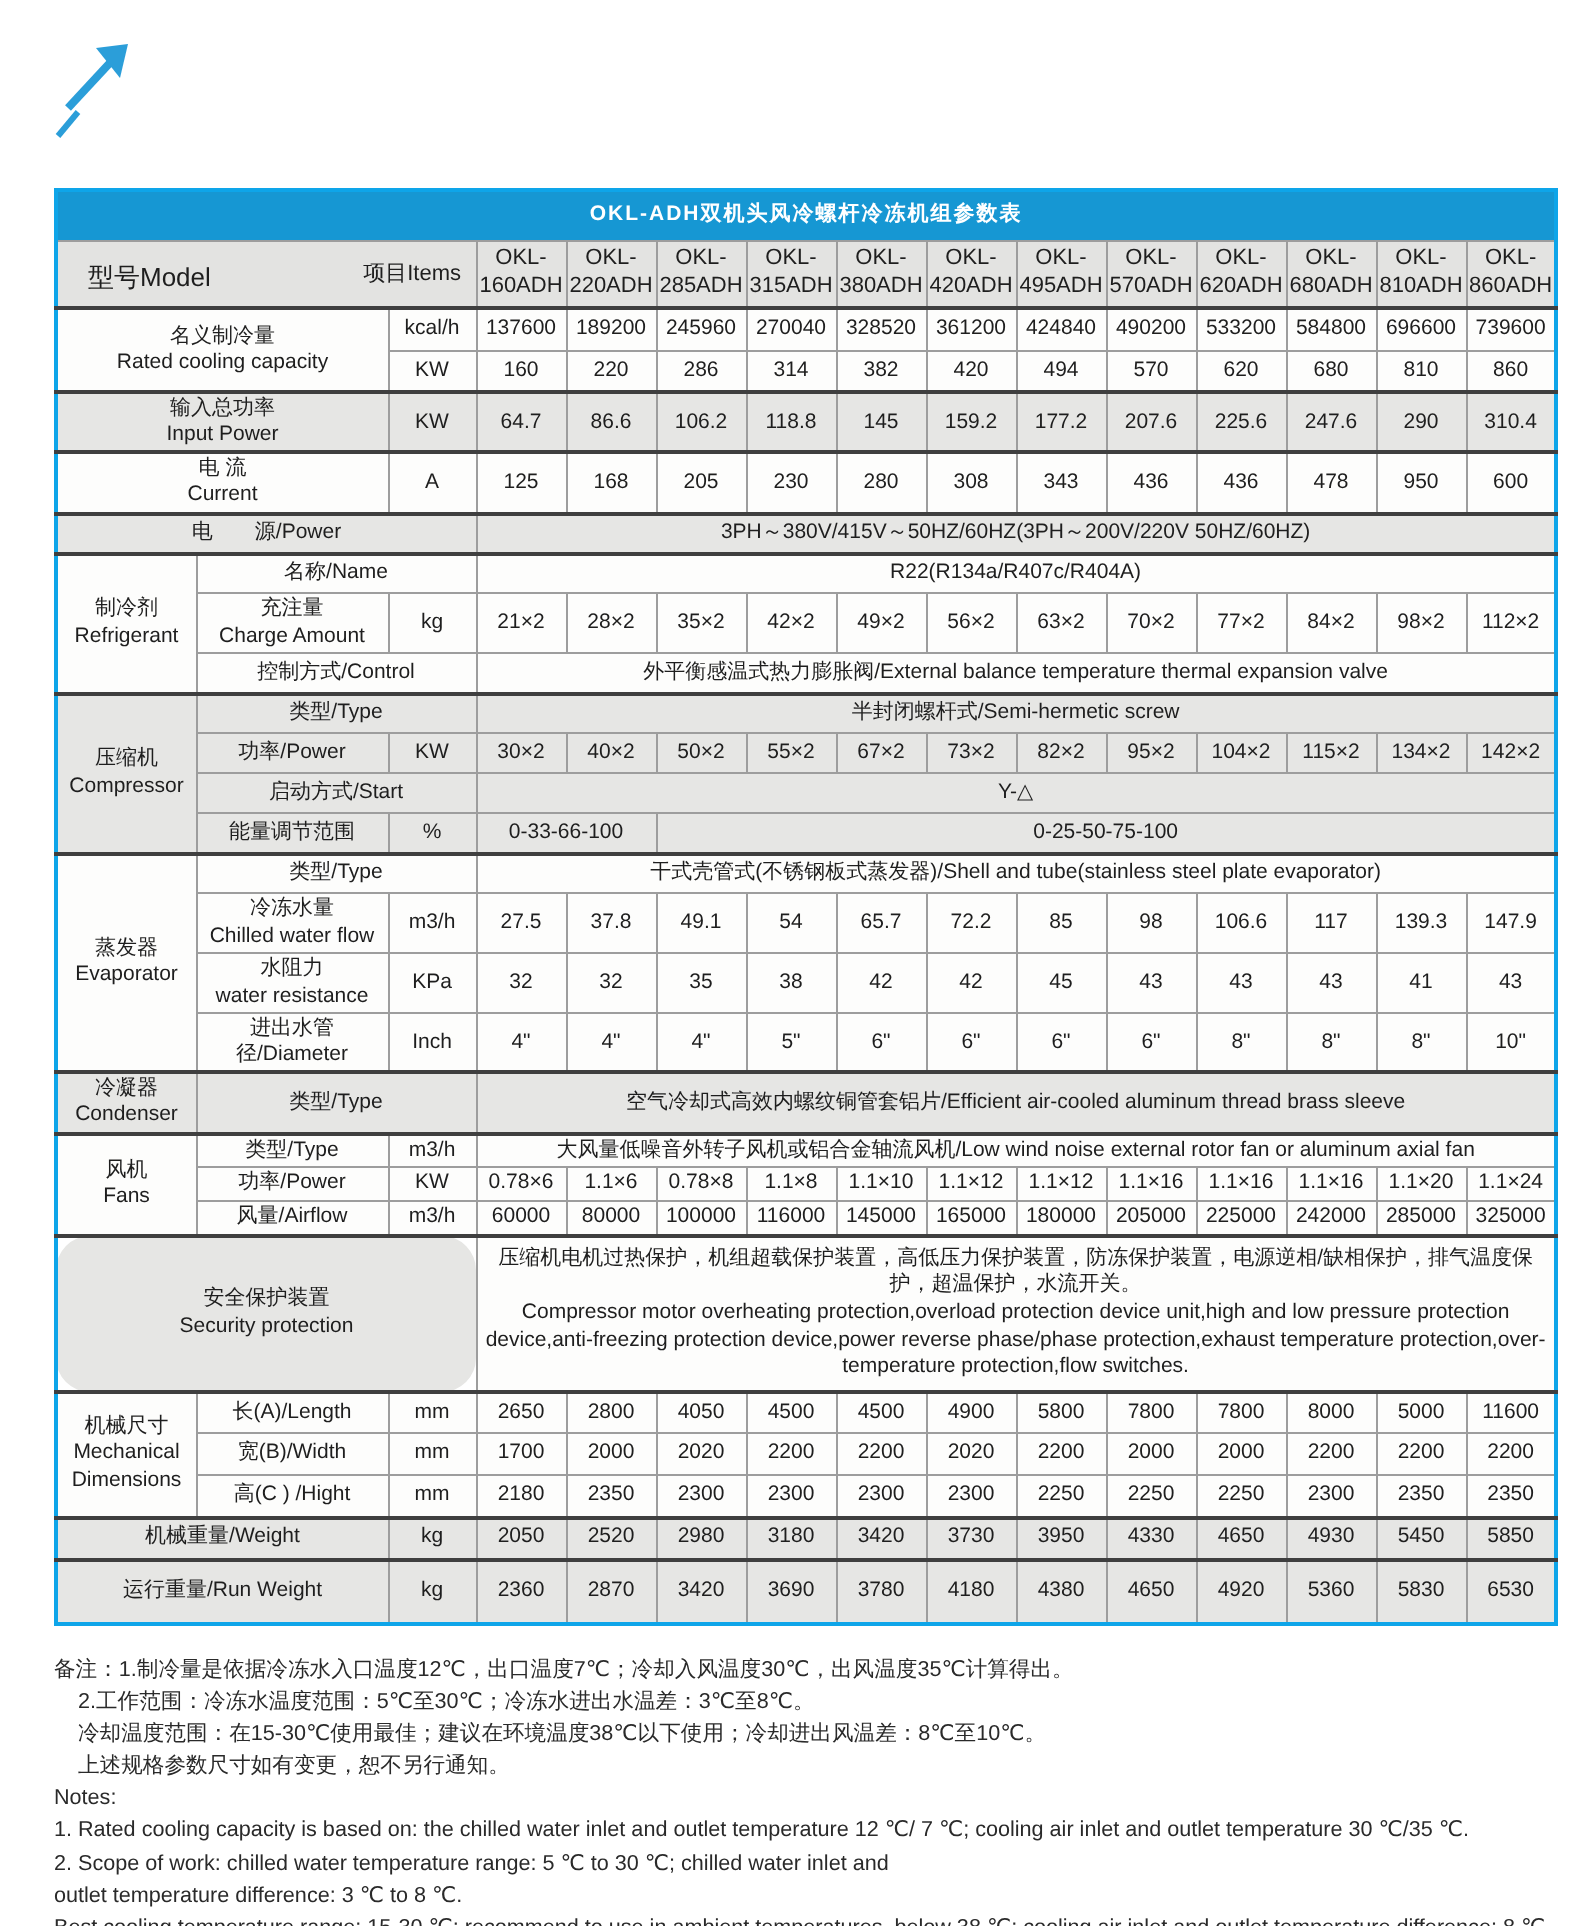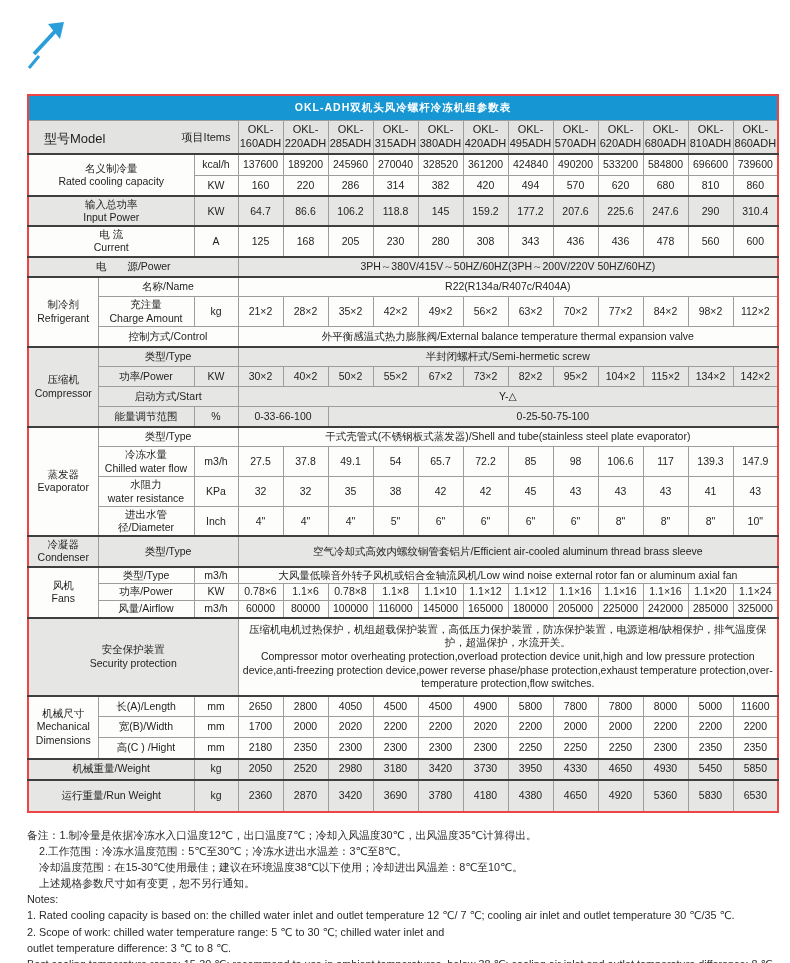--- a/index.html
+++ b/index.html
@@ -13,32 +13,32 @@
   .page-header { display:flex; align-items:flex-start; padding:12px 0 0 26px; height:84px; }
   .logo { width:48px; height:56px; flex:0 0 auto; margin-top:2px; }
   .titles { margin-left:12px; }
   .title-cn { font-size:25px; font-weight:bold; color:#0d0d0d; line-height:1.2; letter-spacing:1px; }
   .title-en { font-size:16px; font-weight:500; color:#111; line-height:1.3; margin-top:2px; }
 
   
   table.spec {
     border-collapse:collapse; table-layout:fixed;
     width:752px; margin:10px 0 0 27px;
-    border:2px solid #ef4444;
+    border:2px solid #0ea5e9;
   }
   table.spec td {
     border:1px solid #9d9d9d;
     font-size:10.5px; text-align:center; vertical-align:middle;
     padding:1px 1px; line-height:1.25; overflow:hidden;
   }
   tr.sep td { border-top:2px solid #3f3f3f; }
   tr.w td { background:#fdfdfc; }
   tr.g td { background:#e6e6e4; }
   td.cell-white { background:#fdfdfc !important; }
-  td.cell-gray  { background:#e6e6e4 !important; }
+  td.cell-gray  { background:#e6e6e4 !important;border-radius:17px; }
   .ttl td {
     background:#1697d3 !important; color:#fff;
     font-size:15px; font-weight:bold; height:25px; letter-spacing:1px;
     border-bottom:1px solid #3f3f3f;
   }
   tr.hdr td { background:#e3e3e1; height:34px; font-size:11px; border-bottom:2px solid #3f3f3f; }
   td.corner { position:relative; padding:0;
     background-image:linear-gradient(to bottom right,
       transparent calc(50% - 0.6px), #8a8a8a calc(50% - 0.6px),
       #8a8a8a calc(50% + 0.6px), transparent calc(50% + 0.6px));
@@ -166,21 +166,21 @@
   <td>125</td>
         <td>168</td>
         <td>205</td>
         <td>230</td>
         <td>280</td>
         <td>308</td>
         <td>343</td>
         <td>436</td>
         <td>436</td>
         <td>478</td>
-        <td>560</td>
+        <td>950</td>
         <td>600</td>
       </tr>
 
   <tr class="sep g" style="height:20px">
     <td colspan="3">电　　源/Power</td>
     <td colspan="12">3PH～380V/415V～50HZ/60HZ(3PH～200V/220V  50HZ/60HZ)</td>
   </tr>
 
   <tr class="sep w" style="height:20px">
     <td rowspan="3" class="pre">制冷剂

